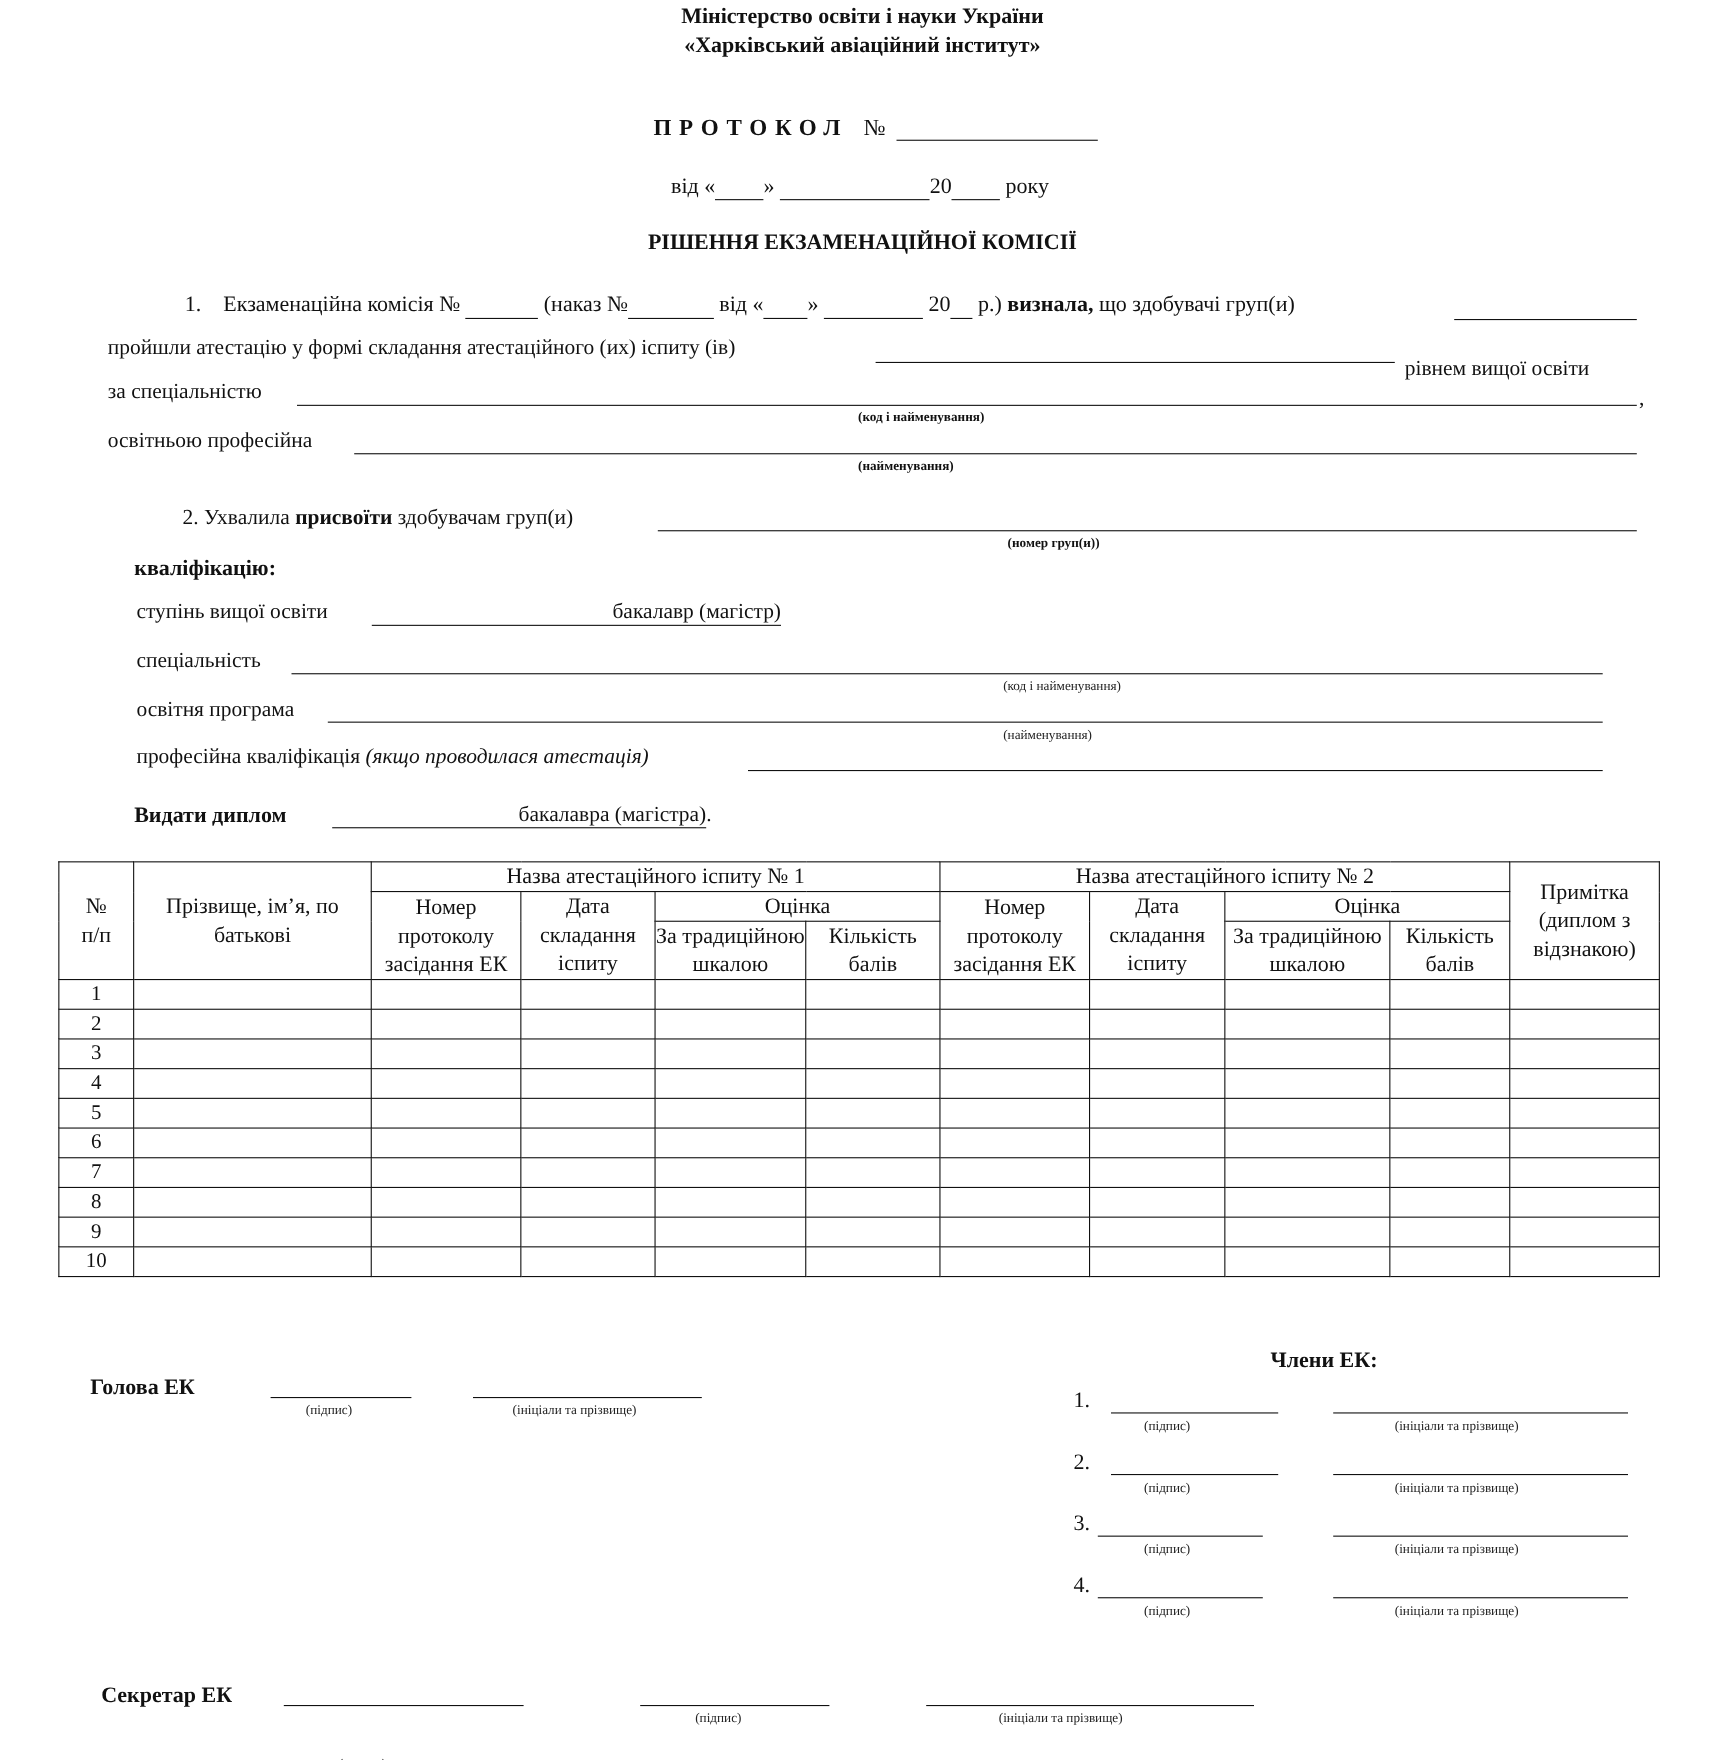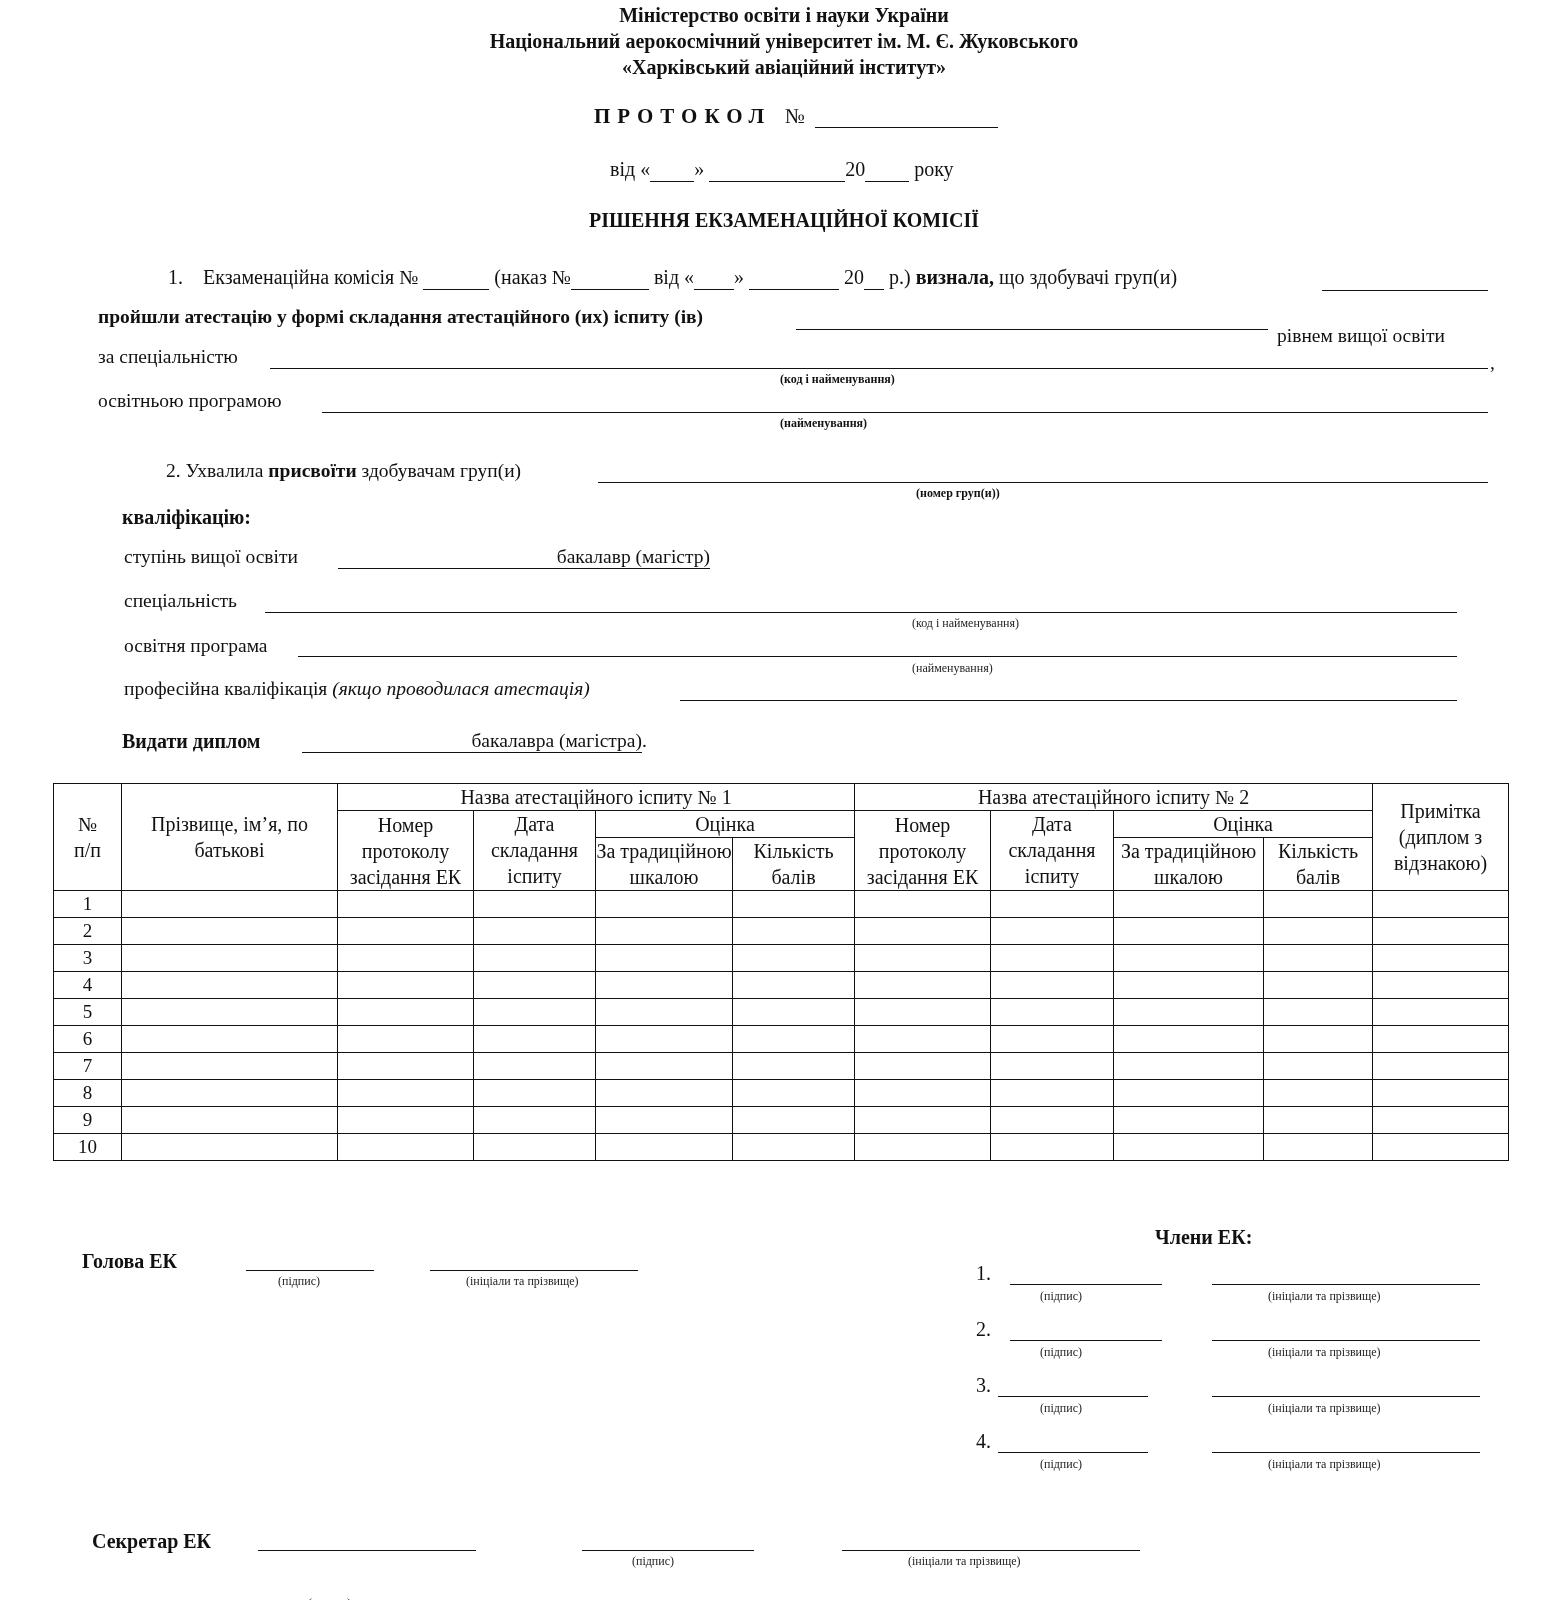--- a/index.html
+++ b/index.html
@@ -27,21 +27,20 @@
     border: 1.8px solid #111; font-weight: normal; font-size: 20px; line-height: 26px;
     text-align: center; vertical-align: middle; padding: 0; overflow: hidden;
   }
   table.grid tr.data td { height: 26px; font-size: 19px; line-height: 20px; }
 </style>
 </head>
 <body>
 
 <div id="header" class="abs center">
   <div>Міністерство освіти і науки України</div>
-  <div>Національний аерокосмічний університет ім. М. Є. Жуковського</div>
   <div>«Харківський авіаційний інститут»</div>
 </div>
 
 <div id="protocol-title" class="abs">ПРОТОКОЛ</div>
 <div id="protocol-no" class="abs">№</div>
 <div class="line" style="left:815px; top:127px; width:183px;"></div>
 
 <div id="date-line" class="abs">
   <span>від «</span><span style="display:inline-block;width:44px;border-bottom:1.5px solid #111;">&nbsp;</span><span>»</span>
   <span style="display:inline-block;width:136px;border-bottom:1.5px solid #111;">&nbsp;</span><span>20</span><span style="display:inline-block;width:44px;border-bottom:1.5px solid #111;">&nbsp;</span>
@@ -57,30 +56,30 @@
   <span>(наказ №</span><span style="display:inline-block;width:78px;border-bottom:1.5px solid #111;">&nbsp;</span>
   <span>від «</span><span style="display:inline-block;width:40px;border-bottom:1.5px solid #111;">&nbsp;</span><span>»</span>
   <span style="display:inline-block;width:90px;border-bottom:1.5px solid #111;">&nbsp;</span>
   <span>20</span><span style="display:inline-block;width:20px;border-bottom:1.5px solid #111;">&nbsp;</span>
   <span>р.)</span>
   <span class="b">визнала,</span>
   <span>що здобувачі груп(и)</span>
 </div>
 <div class="line" style="left:1322px; top:290px; width:166px;"></div>
 
-<div class="abs t19" style="left:98px; top:306px;font-weight:bold;">пройшли атестацію у формі складання атестаційного (их) іспиту (ів)</div>
+<div class="abs t19" style="left:98px; top:306px;">пройшли атестацію у формі складання атестаційного (их) іспиту (ів)</div>
 <div class="line" style="left:796px; top:329px; width:472px;"></div>
 <div class="abs t19" style="left:1277px; top:306px;margin-top:19px;">рівнем вищої освіти</div>
 
 <div class="abs t19" style="left:98px; top:346px;">за спеціальністю</div>
 <div class="line" style="left:270px; top:368px; width:1218px;"></div>
 <div class="abs t19" style="left:1490px; top:352px;">,</div>
 <div class="cap" style="left:780px; top:372px;">(код і найменування)</div>
 
-<div class="abs t19" style="left:98px; top:390px;">освітньою програмою</div>
+<div class="abs t19" style="left:98px; top:390px;">освітньою професійна</div>
 <div class="line" style="left:322px; top:412px; width:1166px;"></div>
 <div class="cap" style="left:780px; top:416px;">(найменування)</div>
 
 <div class="abs t19" style="left:166px; top:460px;">
   <span>2. Ухвалила</span>
   <span class="b">присвоїти</span>
   <span>здобувачам груп(и)</span>
 </div>
 <div class="line" style="left:598px; top:482px; width:890px;"></div>
 <div class="cap" style="left:916px; top:486px;">(номер груп(и))</div>

